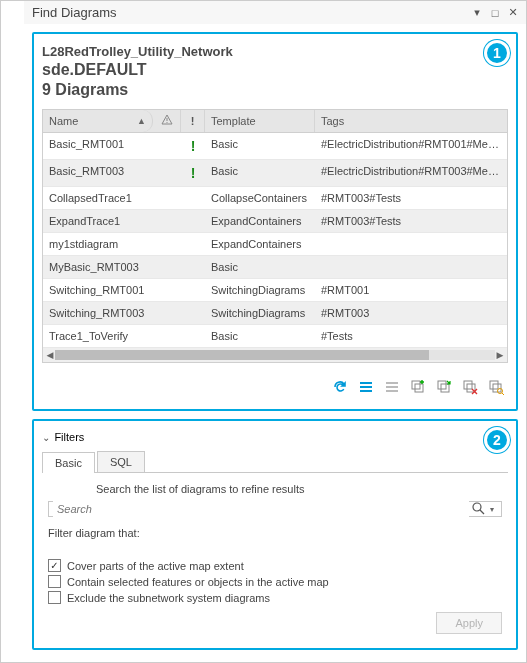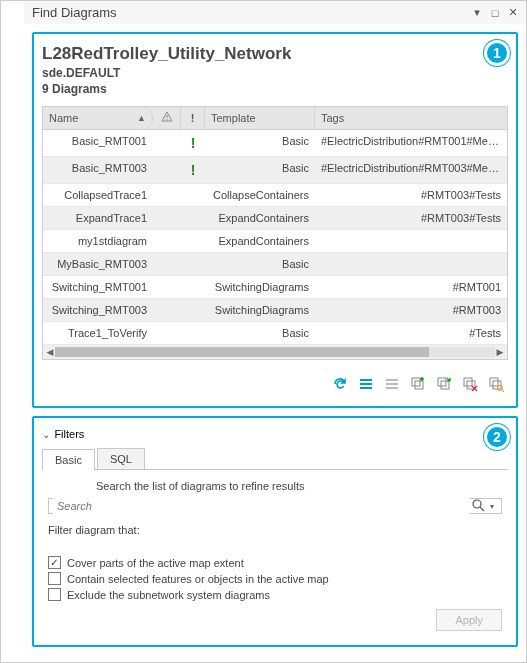--- a/index.html
+++ b/index.html
@@ -4,35 +4,35 @@
 <style>
   * { box-sizing: border-box; font-family: "Segoe UI", Tahoma, sans-serif; font-size: 11px; }
   body { margin: 0; background: #fff; width: 527px; height: 663px; overflow: hidden; }
   .window { width: 527px; height: 663px; border: 1px solid #ccc; background: #fff; display: flex; flex-direction: column; padding-left: 23px; }
   .titlebar { display: flex; align-items: center; padding: 4px 6px 4px 8px; background: #f7f7f7; }
   .titlebar .title { flex: 1; font-size: 13px; color: #444; }
   .tb-icon { width: 14px; height: 14px; margin-left: 4px; display: flex; align-items: center; justify-content: center; color: #555; }
   .content { flex: 1; padding: 8px; display: flex; flex-direction: column; gap: 8px; }
   .pane { border: 2px solid #00a9e0; border-radius: 2px; position: relative; padding: 8px; }
   .badge { position: absolute; top: 6px; right: 6px; width: 26px; height: 26px; border-radius: 50%; background: #00a9e0; color: #fff; display: flex; align-items: center; justify-content: center; font-size: 14px; font-weight: bold; border: 3px solid #fff; box-shadow: 0 0 0 1px #00a9e0; }
-  .hdr-line { font-weight: bold; color: #4a4a4a; font-size: 12px; margin: 2px 0; }
-  .hdr-line.big { font-size: 17px; }
+  .hdr-line { font-weight: bold; color: #4a4a4a; font-size: 16px; margin: 2px 0; }
+  .hdr-line.big { font-size: 13px; }
   .grid { margin-top: 10px; border: 1px solid #cfcfcf; }
   .grid-head { display: flex; background: #e6e6e6; border-bottom: 1px solid #cfcfcf; }
   .gh { padding: 4px 6px; color: #555; border-right: 1px solid #d5d5d5; display: flex; align-items: center; justify-content: space-between; }
   .gh:last-child { border-right: none; }
   .col-name { width: 110px; border-radius: 10px; }
   .col-warn { width: 28px; justify-content: center; }
   .col-consist { width: 24px; justify-content: center; font-weight: bold; font-size: 14px; }
   .col-template { width: 110px; }
   .col-tags { flex: 1; }
   .sort-arrow { font-size: 9px; color: #666; margin-left: 2px; }
   .grid-body .row { display: flex; border-bottom: 1px solid #e8e8e8; background: #fff; }
   .grid-body .row:nth-child(even) { background: #efefef; }
-  .cell { padding: 5px 6px; color: #444; overflow: hidden; white-space: nowrap; text-overflow: ellipsis; text-align: right; }
+  .cell { padding: 5px 6px; color: #444; overflow: hidden; white-space: nowrap; text-overflow: ellipsis; }
   .cell.col-consist { color: #1a8a1a; font-weight: bold; text-align: center; }
   .cell.col-warn { text-align: center; }
   .scrollbar { height: 14px; background: #efefef; display: flex; align-items: center; padding: 0 2px; }
   .sb-left, .sb-right { width: 10px; text-align: center; color: #666; font-size: 9px; }
   .sb-track { flex: 1; height: 10px; background: #e4e4e4; position: relative; }
   .sb-thumb { position: absolute; left: 0; top: 0; height: 100%; width: 85%; background: #bcbcbc; }
   .toolbar { display: flex; justify-content: flex-end; gap: 6px; margin-top: 10px; padding: 4px 2px; }
   .tbtn { width: 20px; height: 20px; display: flex; align-items: center; justify-content: center; }
   .filters-hdr { display: flex; align-items: center; gap: 4px; padding: 2px 0 6px 0; }
   .chev { font-size: 10px; color: #555; }

